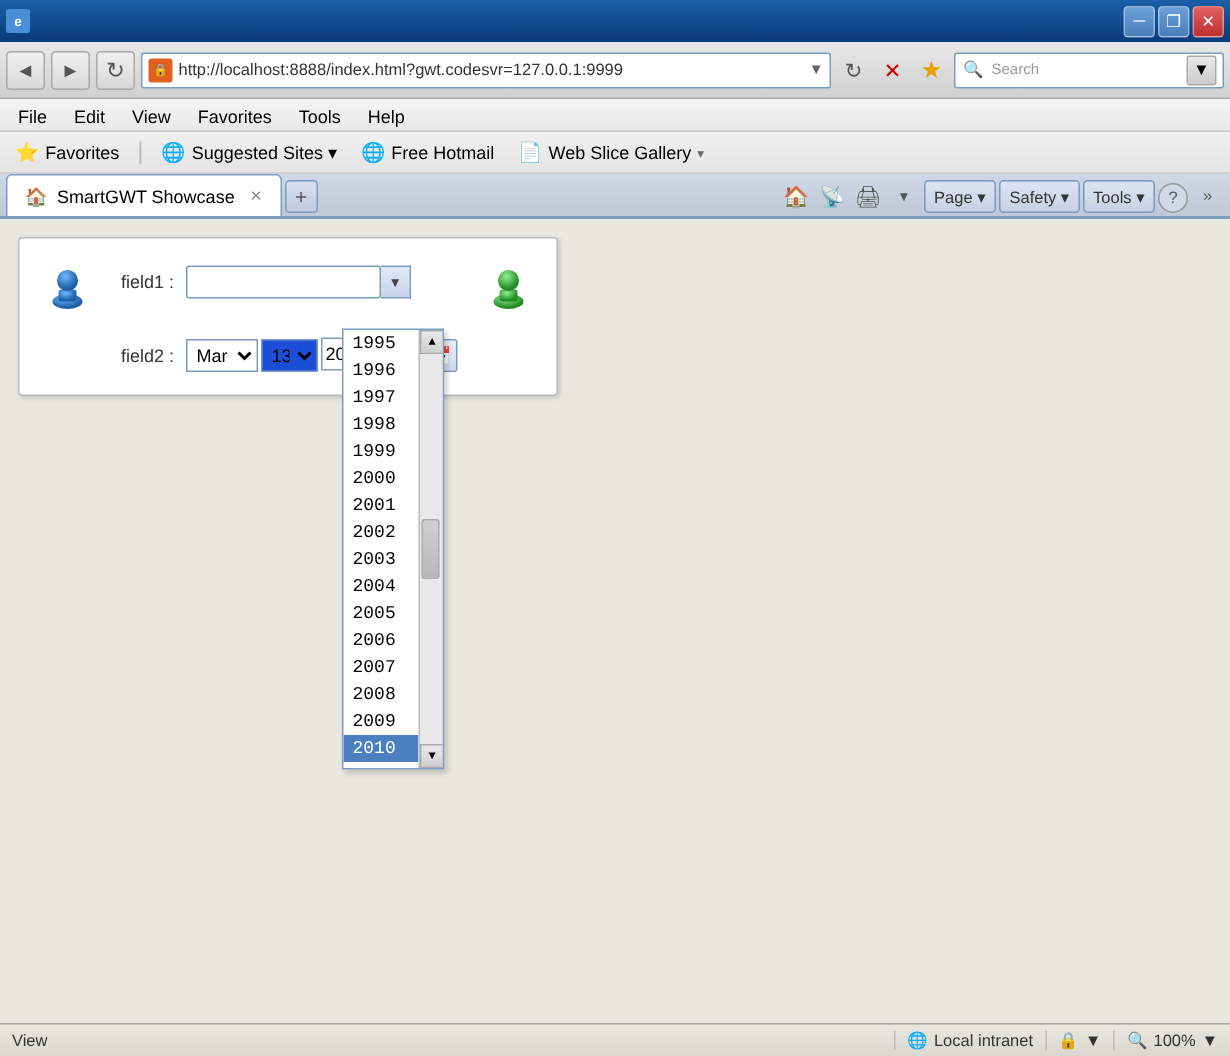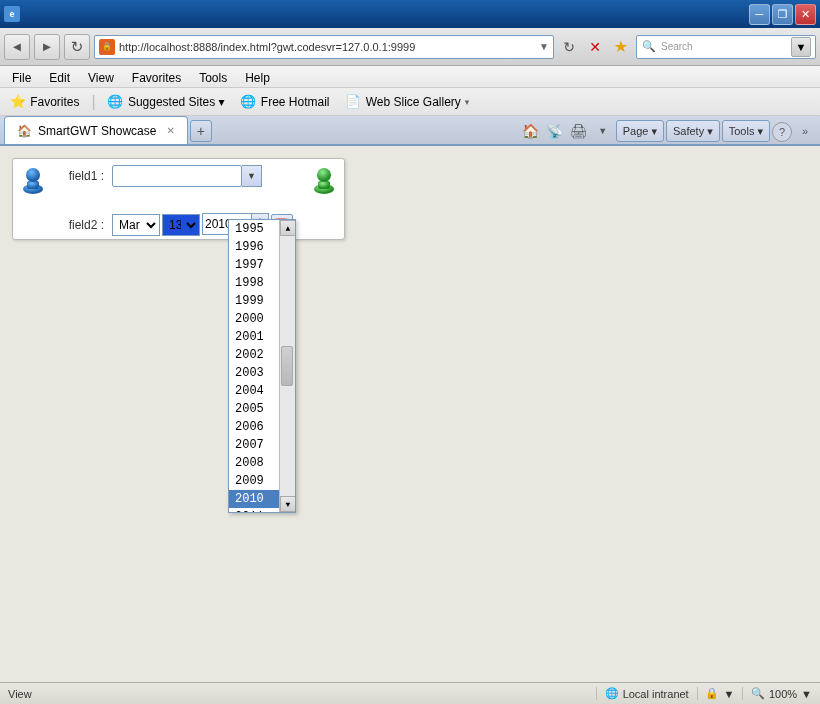--- a/index.html
+++ b/index.html
@@ -218,22 +218,22 @@
       position: relative;
       height: calc(704px - 28px - 38px - 22px - 28px - 30px - 22px);
       overflow: hidden;
     }
 
     
     #form-panel {
       background: white;
       border: 1px solid #bbb;
       border-radius: 3px;
-      padding: 2px;
-      width: 333px;
+      padding: 14px;
+      width: 360px;
       box-shadow: 1px 1px 3px rgba(0,0,0,0.15);
       position: relative;
     }
 
     .form-row {
       display: flex;
       align-items: center;
       margin-bottom: 10px;
       gap: 8px;
     }

